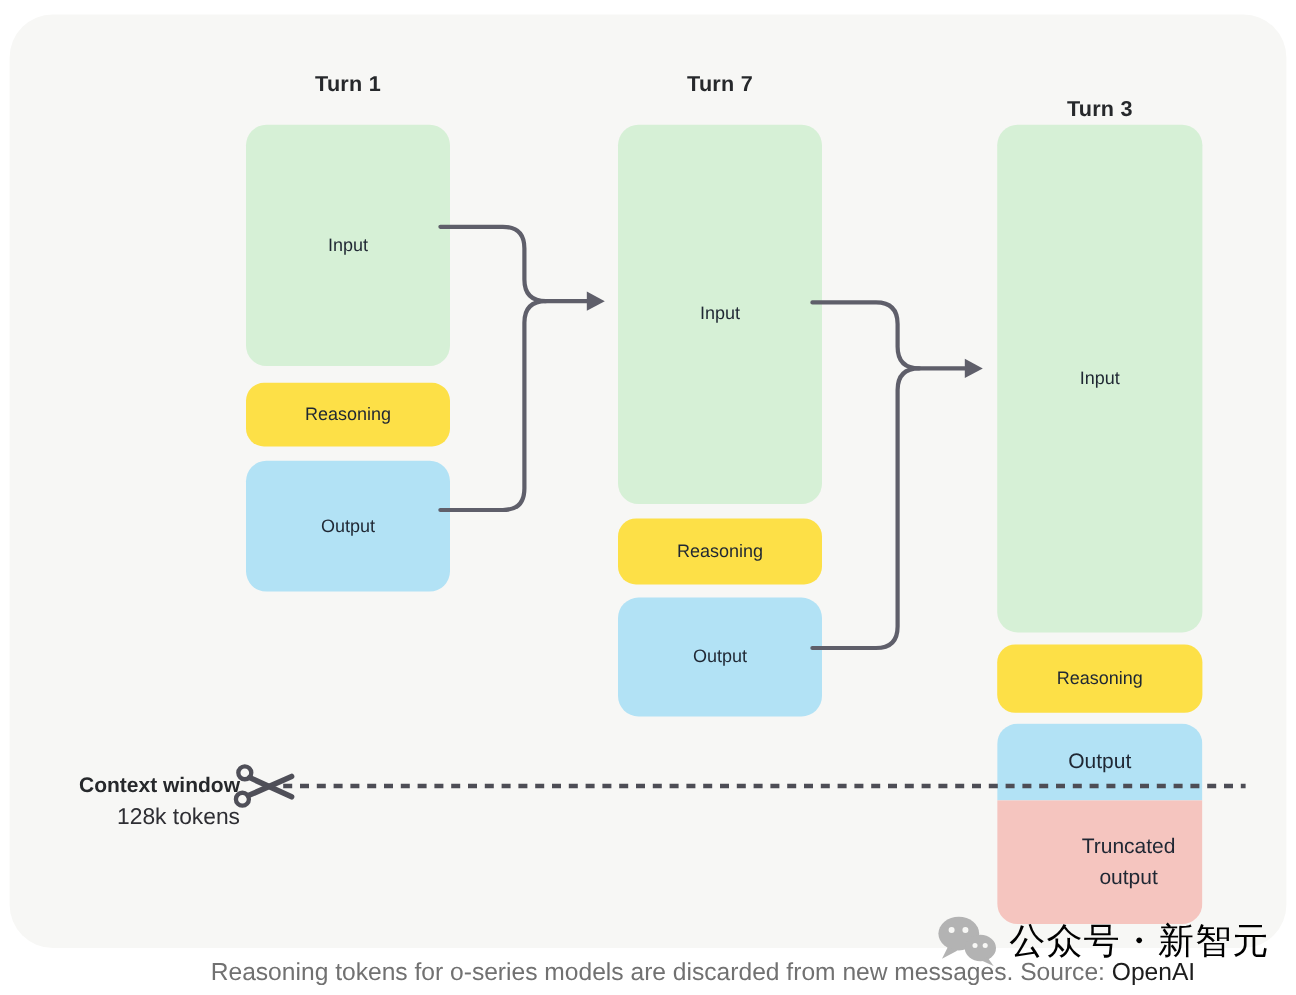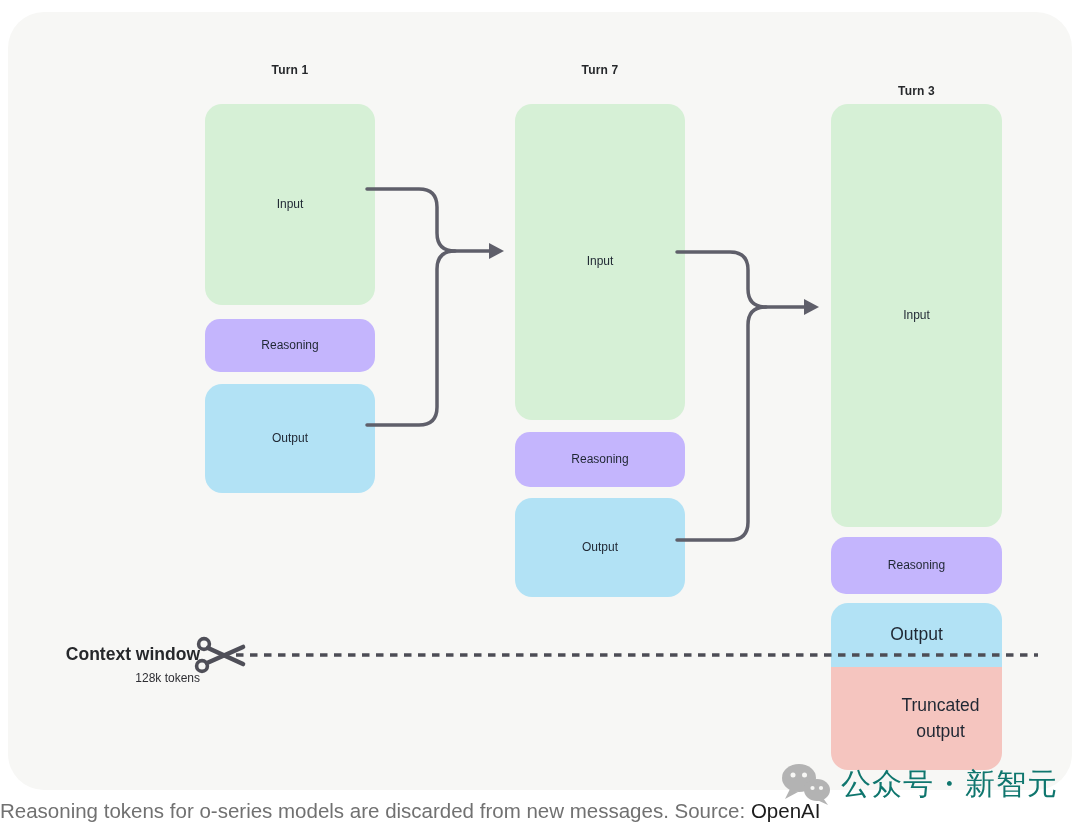--- a/index.html
+++ b/index.html
@@ -10,59 +10,59 @@
     font-family:"Liberation Sans","DejaVu Sans",sans-serif;
     overflow:hidden;
   }
   .canvas{
     position:absolute;left:8px;top:12px;width:1064px;height:778px;
     background:#f7f7f5;border-radius:36px;
   }
   .turn-title{
     position:absolute;top:47px;height:22px;
     display:flex;align-items:center;justify-content:center;
-    font-size:12px;font-weight:700;color:#26282b;letter-spacing:.2px;
+    font-size:18px;font-weight:700;color:#26282b;letter-spacing:.2px;
   }
   .box{
     position:absolute;
     display:flex;align-items:center;justify-content:center;
     text-align:center;
-    font-size:12px;color:#1f2733;border-radius:17px;
+    font-size:15px;color:#1f2733;border-radius:17px;
     line-height:1.45;
   }
   .box.green{background:#d6f0d6;}
-  .box.gray{background:#c4b5fd;border-radius:15px;}
+  .box.gray{background:#fde047;border-radius:15px;}
   .box.blue{background:#b2e2f5;}
   .combo{
     position:absolute;border-radius:17px;overflow:hidden;
     display:flex;flex-direction:column;
   }
   .combo .part{
     display:flex;align-items:center;justify-content:center;
     text-align:center;font-size:17.5px;color:#1f2733;line-height:1.45;
   }
   .combo .part.blue{background:#b2e2f5;}
   .combo .part.pink{background:#f5c5bf;}
   .combo .part.pink .lbl{width:120px;}
   svg.overlay{position:absolute;left:0;top:0;pointer-events:none;}
   .ctx{
     position:absolute;left:16px;top:632px;width:176px;
     text-align:right;color:#26282b;
   }
   .ctx .l1{font-size:17.5px;font-weight:700;line-height:1.2;}
-  .ctx .l2{font-size:12px;font-weight:400;margin-top:6px;color:#2e2e33;}
+  .ctx .l2{font-size:19px;font-weight:400;margin-top:6px;color:#2e2e33;}
   .caption{
     position:absolute;left:0;top:799px;width:996px;
-    text-align:left;font-size:20.5px;color:#717171;
+    text-align:right;font-size:20.5px;color:#717171;
   }
   .caption .src{color:#1d1d1d;}
   .watermark{
     position:absolute;left:780px;top:763px;
     display:flex;align-items:center;gap:11px;
-    color:#0f766e;font-size:30px;letter-spacing:1px;
+    color:#000000;font-size:30px;letter-spacing:1px;
     white-space:nowrap;
   }
 </style>
 </head>
 <body>
 
 <div class="page">
   <div class="canvas">
 
     <div class="turn-title" style="left:197px;width:170px;">Turn 1</div>

